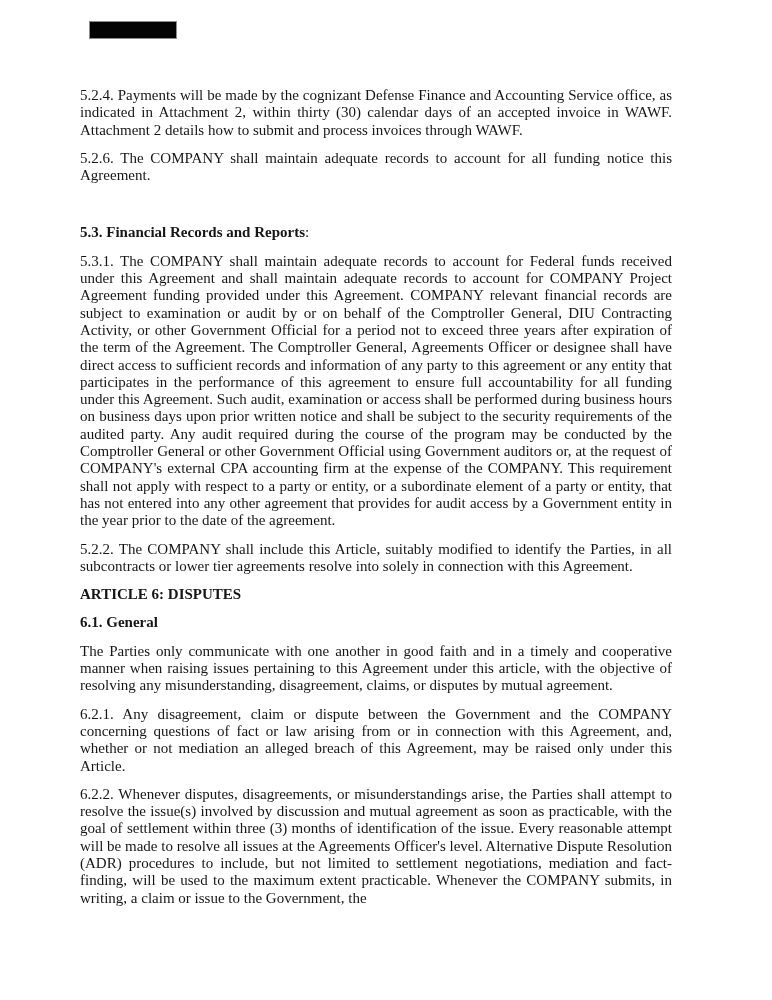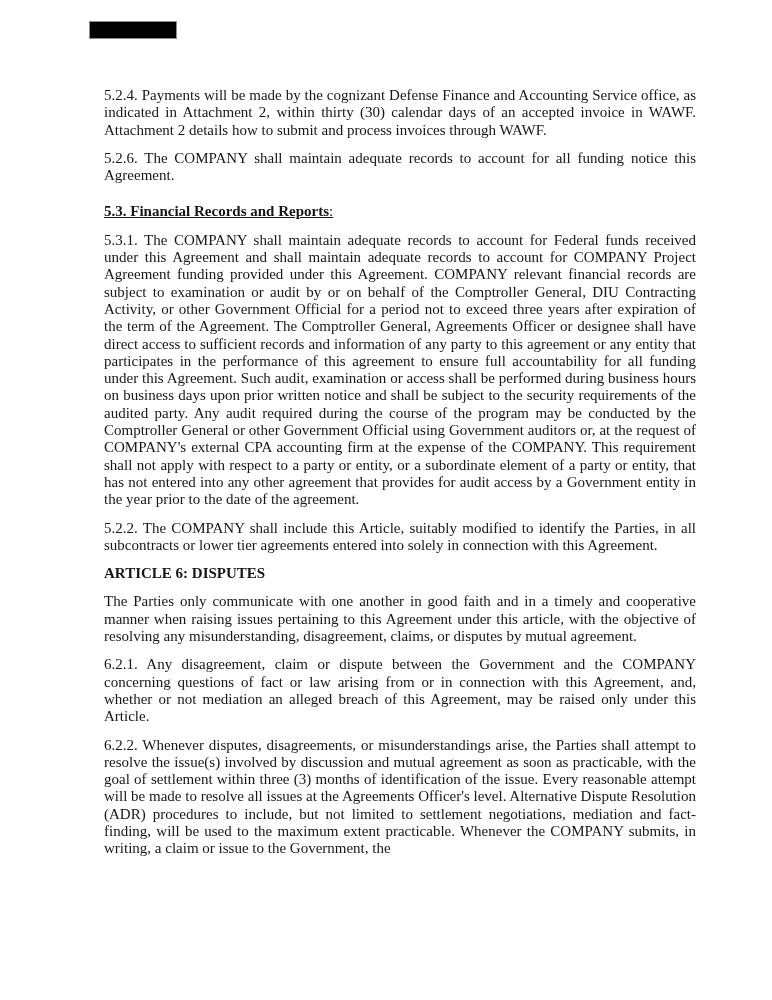--- a/index.html
+++ b/index.html
@@ -16,59 +16,60 @@
     position: absolute;
     left: 89px;
     top: 21px;
     width: 86px;
     height: 16px;
     background: #030303;
     border: 1px solid #8d8d8d;
   }
   .content {
     position: absolute;
-    left: 104px;
+    left: 80px;
     top: 87px;
     width: 592px;
     font-size: 15px;
     line-height: 17.3px;
     text-align: justify;
   }
   .content .para { margin: 0 0 11px 0; }
   .content .heading {
     margin: 0 0 11px 0;
     font-weight: bold;
     text-align: left;
   }
   .content .heading .colon { font-weight: normal; }
-  .content .space-above { margin-top: 19px; text-decoration: underline; }
+  .content .space-above { margin-top: 40px; }
   .underlined { }
 </style>
 </head>
 <body>
 
 <div class="page">
 
   <div class="redaction-box"></div>
 
   <div class="content">
 
     <p class="para">5.2.4. Payments will be made by the cognizant Defense Finance and Accounting Service office, as indicated in Attachment 2, within thirty (30) calendar days of an accepted invoice in WAWF. Attachment 2 details how to submit and process invoices through WAWF.</p>
 
 
     <p class="para">5.2.6. The COMPANY shall maintain adequate records to account for all funding notice this Agreement.</p>
 
     <p class="heading space-above"><span>5.3. Financial Records and Reports</span><span class="colon">:</span></p>
 
     <p class="para">5.3.1. The COMPANY shall maintain adequate records to account for Federal funds received under this Agreement and shall maintain adequate records to account for COMPANY Project Agreement funding provided under this Agreement. COMPANY relevant financial records are subject to examination or audit by or on behalf of the Comptroller General, DIU Contracting Activity, or other Government Official for a period not to exceed three years after expiration of the term of the Agreement. The Comptroller General, Agreements Officer or designee shall have direct access to sufficient records and information of any party to this agreement or any entity that participates in the performance of this agreement to ensure full accountability for all funding under this Agreement. Such audit, examination or access shall be performed during business hours on business days upon prior written notice and shall be subject to the security requirements of the audited party. Any audit required during the course of the program may be conducted by the Comptroller General or other Government Official using Government auditors or, at the request of COMPANY's external CPA accounting firm at the expense of the COMPANY. This requirement shall not apply with respect to a party or entity, or a subordinate element of a party or entity, that has not entered into any other agreement that provides for audit access by a Government entity in the year prior to the date of the agreement.</p>
 
-    <p class="para">5.2.2. The COMPANY shall include this Article, suitably modified to identify the Parties, in all subcontracts or lower tier agreements entered into solely in connection with this Agreement.</p>
+    <p class="para">5.2.2. The COMPANY shall include this Article, suitably modified to identify the Parties, in all subcontracts or lower tier agreements resolve into solely in connection with this Agreement.</p>
 
     <p class="heading"><span class="underlined">ARTICLE 6: DISPUTES</span></p>
 
+    <p class="heading">6.1. General</p>
 
     <p class="para">The Parties only communicate with one another in good faith and in a timely and cooperative manner when raising issues pertaining to this Agreement under this article, with the objective of resolving any misunderstanding, disagreement, claims, or disputes by mutual agreement.</p>
 
 
     <p class="para">6.2.1. Any disagreement, claim or dispute between the Government and the COMPANY concerning questions of fact or law arising from or in connection with this Agreement, and, whether or not mediation an alleged breach of this Agreement, may be raised only under this Article.</p>
 
     <p class="para">6.2.2. Whenever disputes, disagreements, or misunderstandings arise, the Parties shall attempt to resolve the issue(s) involved by discussion and mutual agreement as soon as practicable, with the goal of settlement within three (3) months of identification of the issue. Every reasonable attempt will be made to resolve all issues at the Agreements Officer's level. Alternative Dispute Resolution (ADR) procedures to include, but not limited to settlement negotiations, mediation and fact-finding, will be used to the maximum extent practicable. Whenever the COMPANY submits, in writing, a claim or issue to the Government, the</p>
 
   </div>
 </div>

